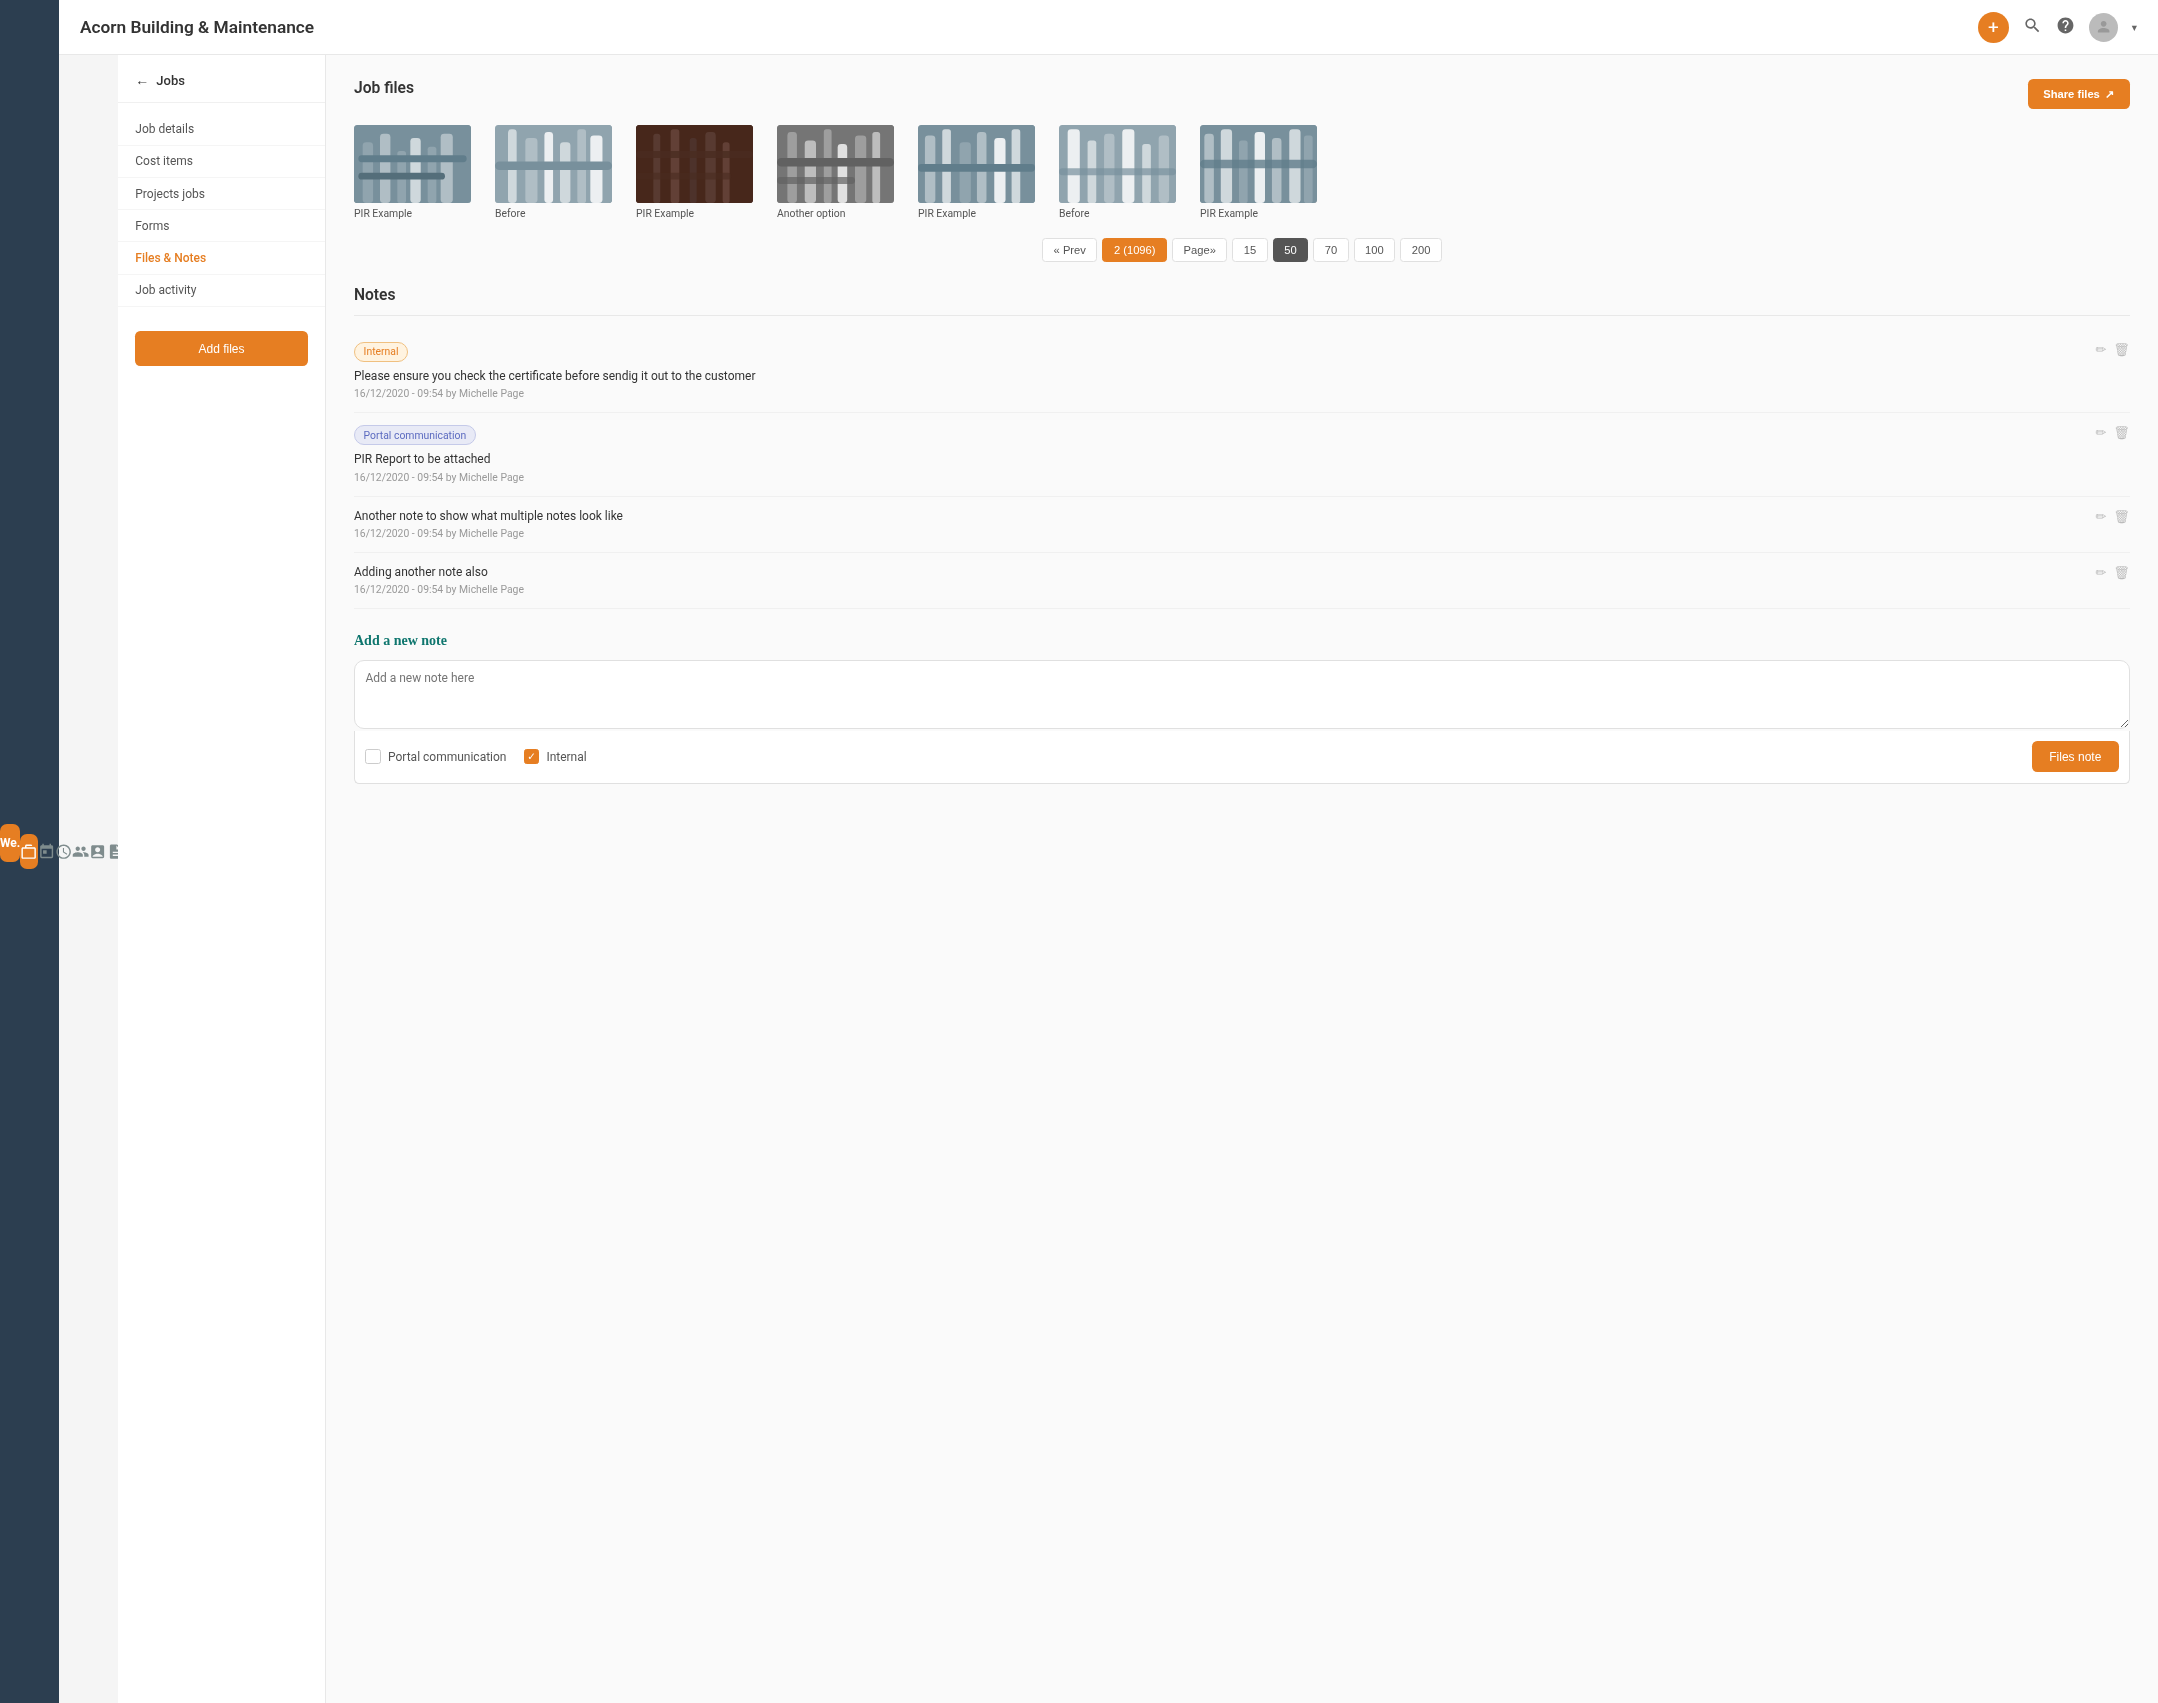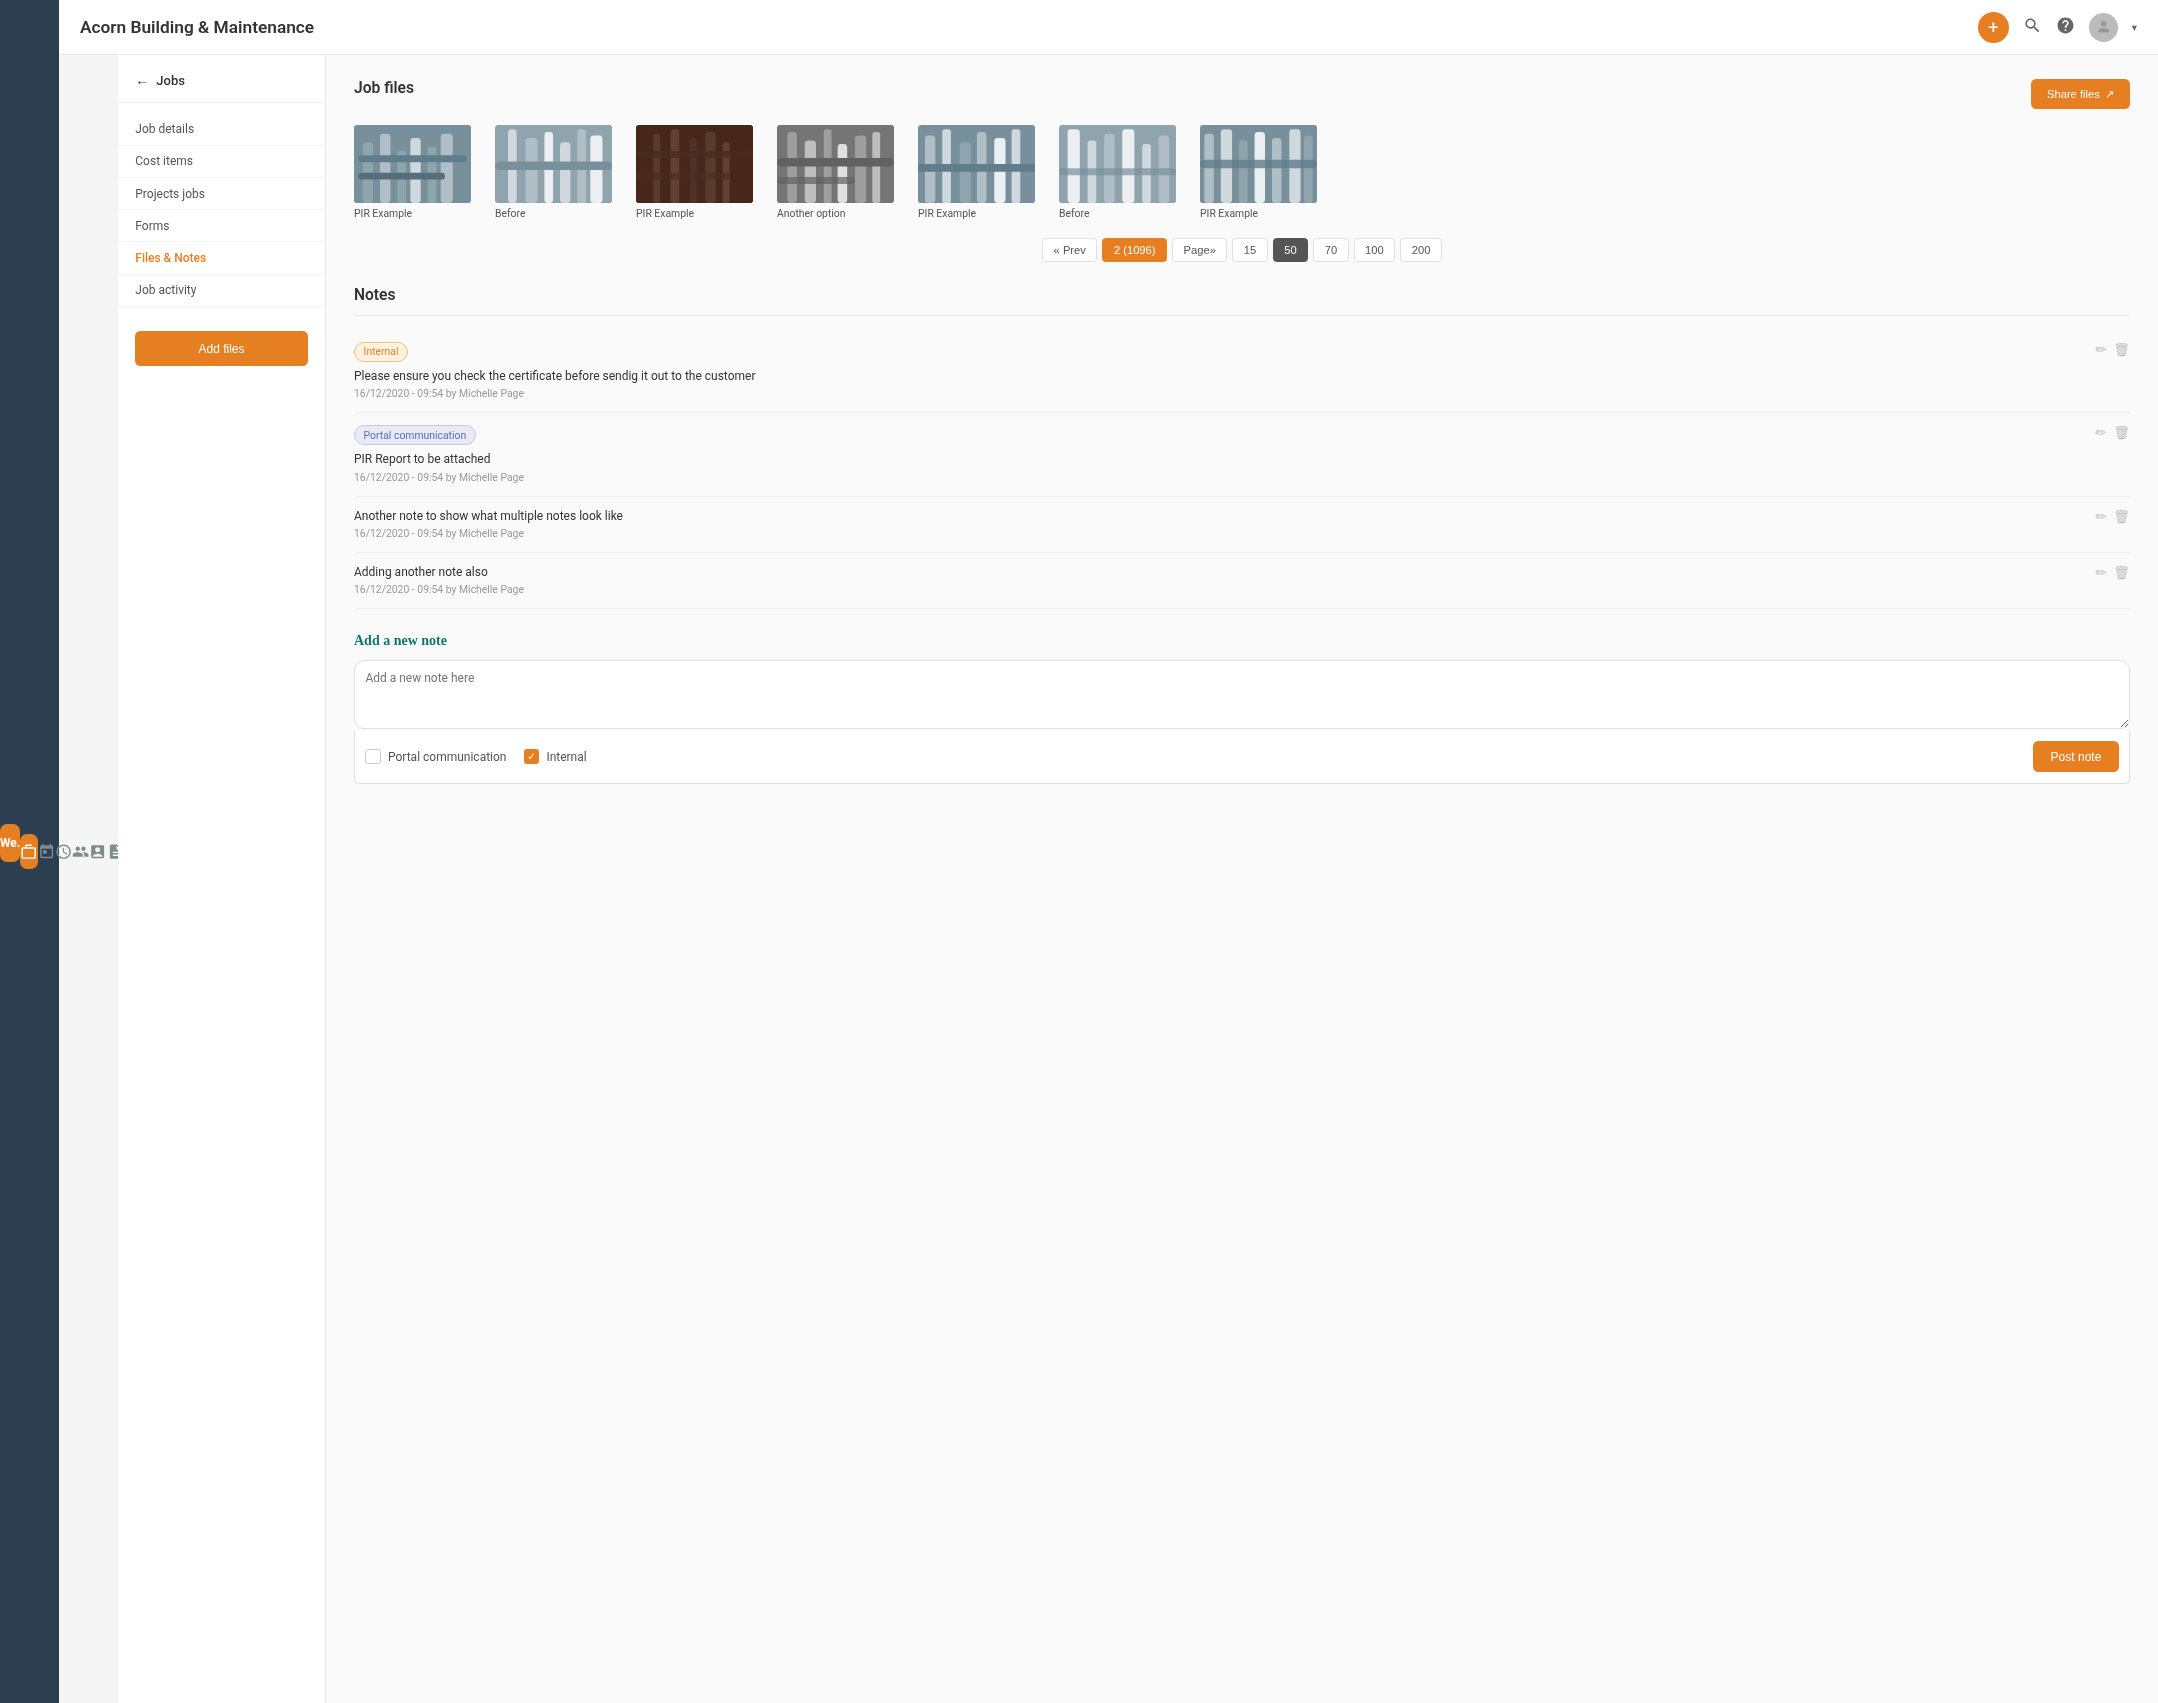--- a/index.html
+++ b/index.html
@@ -168,21 +168,21 @@
       font-weight: 600;
       color: #333;
     }
     .share-files-btn {
       padding: 8.6px 15.6px;
       background: #e67e22;
       color: white;
       border: none;
       border-radius: 5.2px;
       font-size: 11.2px;
-      font-weight: 400;
+      font-weight: 700;
       cursor: pointer;
       display: flex;
       align-items: center;
       gap: 5.2px;
     }
 
     
     .image-grid {
       display: flex;
       gap: 24px;
@@ -653,20 +653,20 @@
         <textarea class="note-textarea" placeholder="Add a new note here" style=""></textarea>
         <div class="note-footer">
           <label class="checkbox-label">
             <div class="checkbox-box"></div>
             <span>Portal communication</span>
           </label>
           <label class="checkbox-label">
             <div class="checkbox-box checked">✓</div>
             <span>Internal</span>
           </label>
-          <button class="post-note-btn">Post note</button>
+          <button class="post-note-btn">Files note</button>
         </div>
       </div>
 
     </div>
   </div>
 </div>
 
 
 </body></html>

